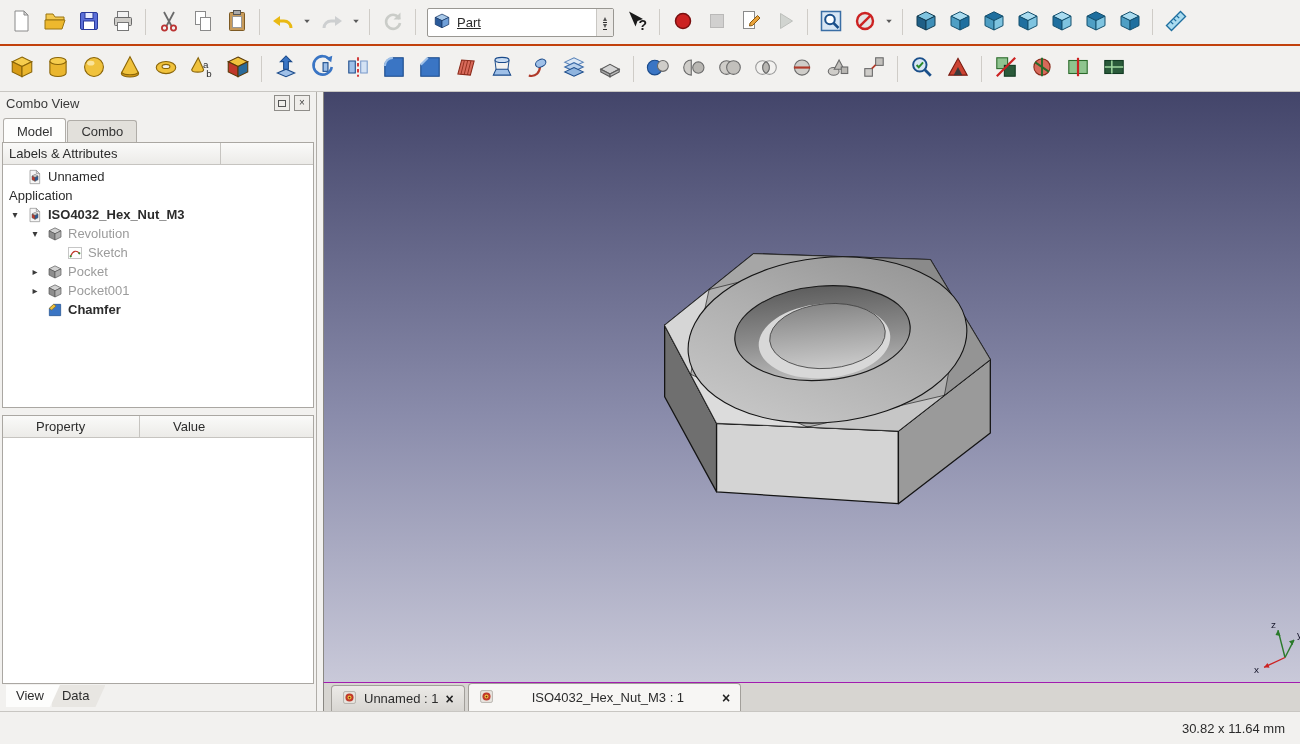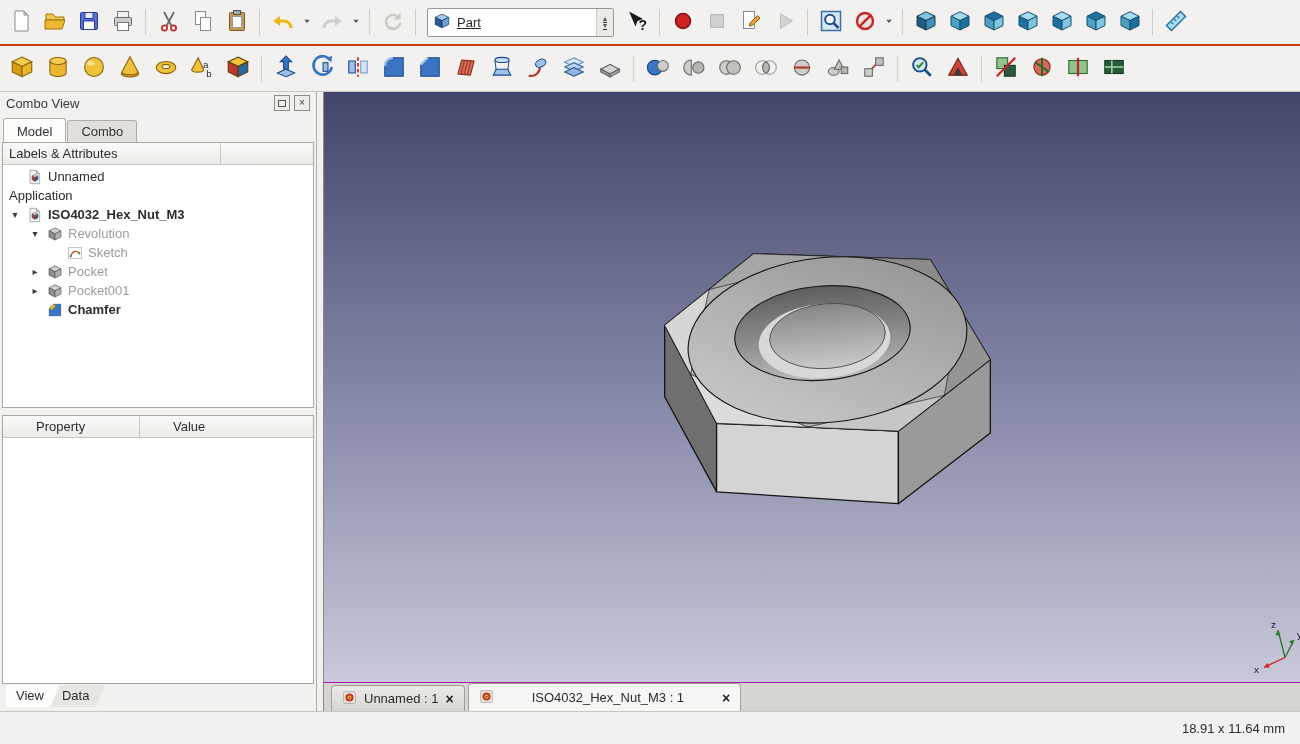--- a/index.html
+++ b/index.html
@@ -672,15 +672,15 @@
                 <circle cx="12" cy="12" r="1.4" fill="#7a1a10"></circle>
               </svg></span>
             <span>ISO4032_Hex_Nut_M3 : 1</span>
             <span class="mdi-close">×</span>
           </div>
         </div>
     </div>
   </div>
 
   <div class="statusbar">
-    <span>18.91 x 11.64 mm</span>
+    <span>30.82 x 11.64 mm</span>
   </div>
 </div>
 
 </body></html>

